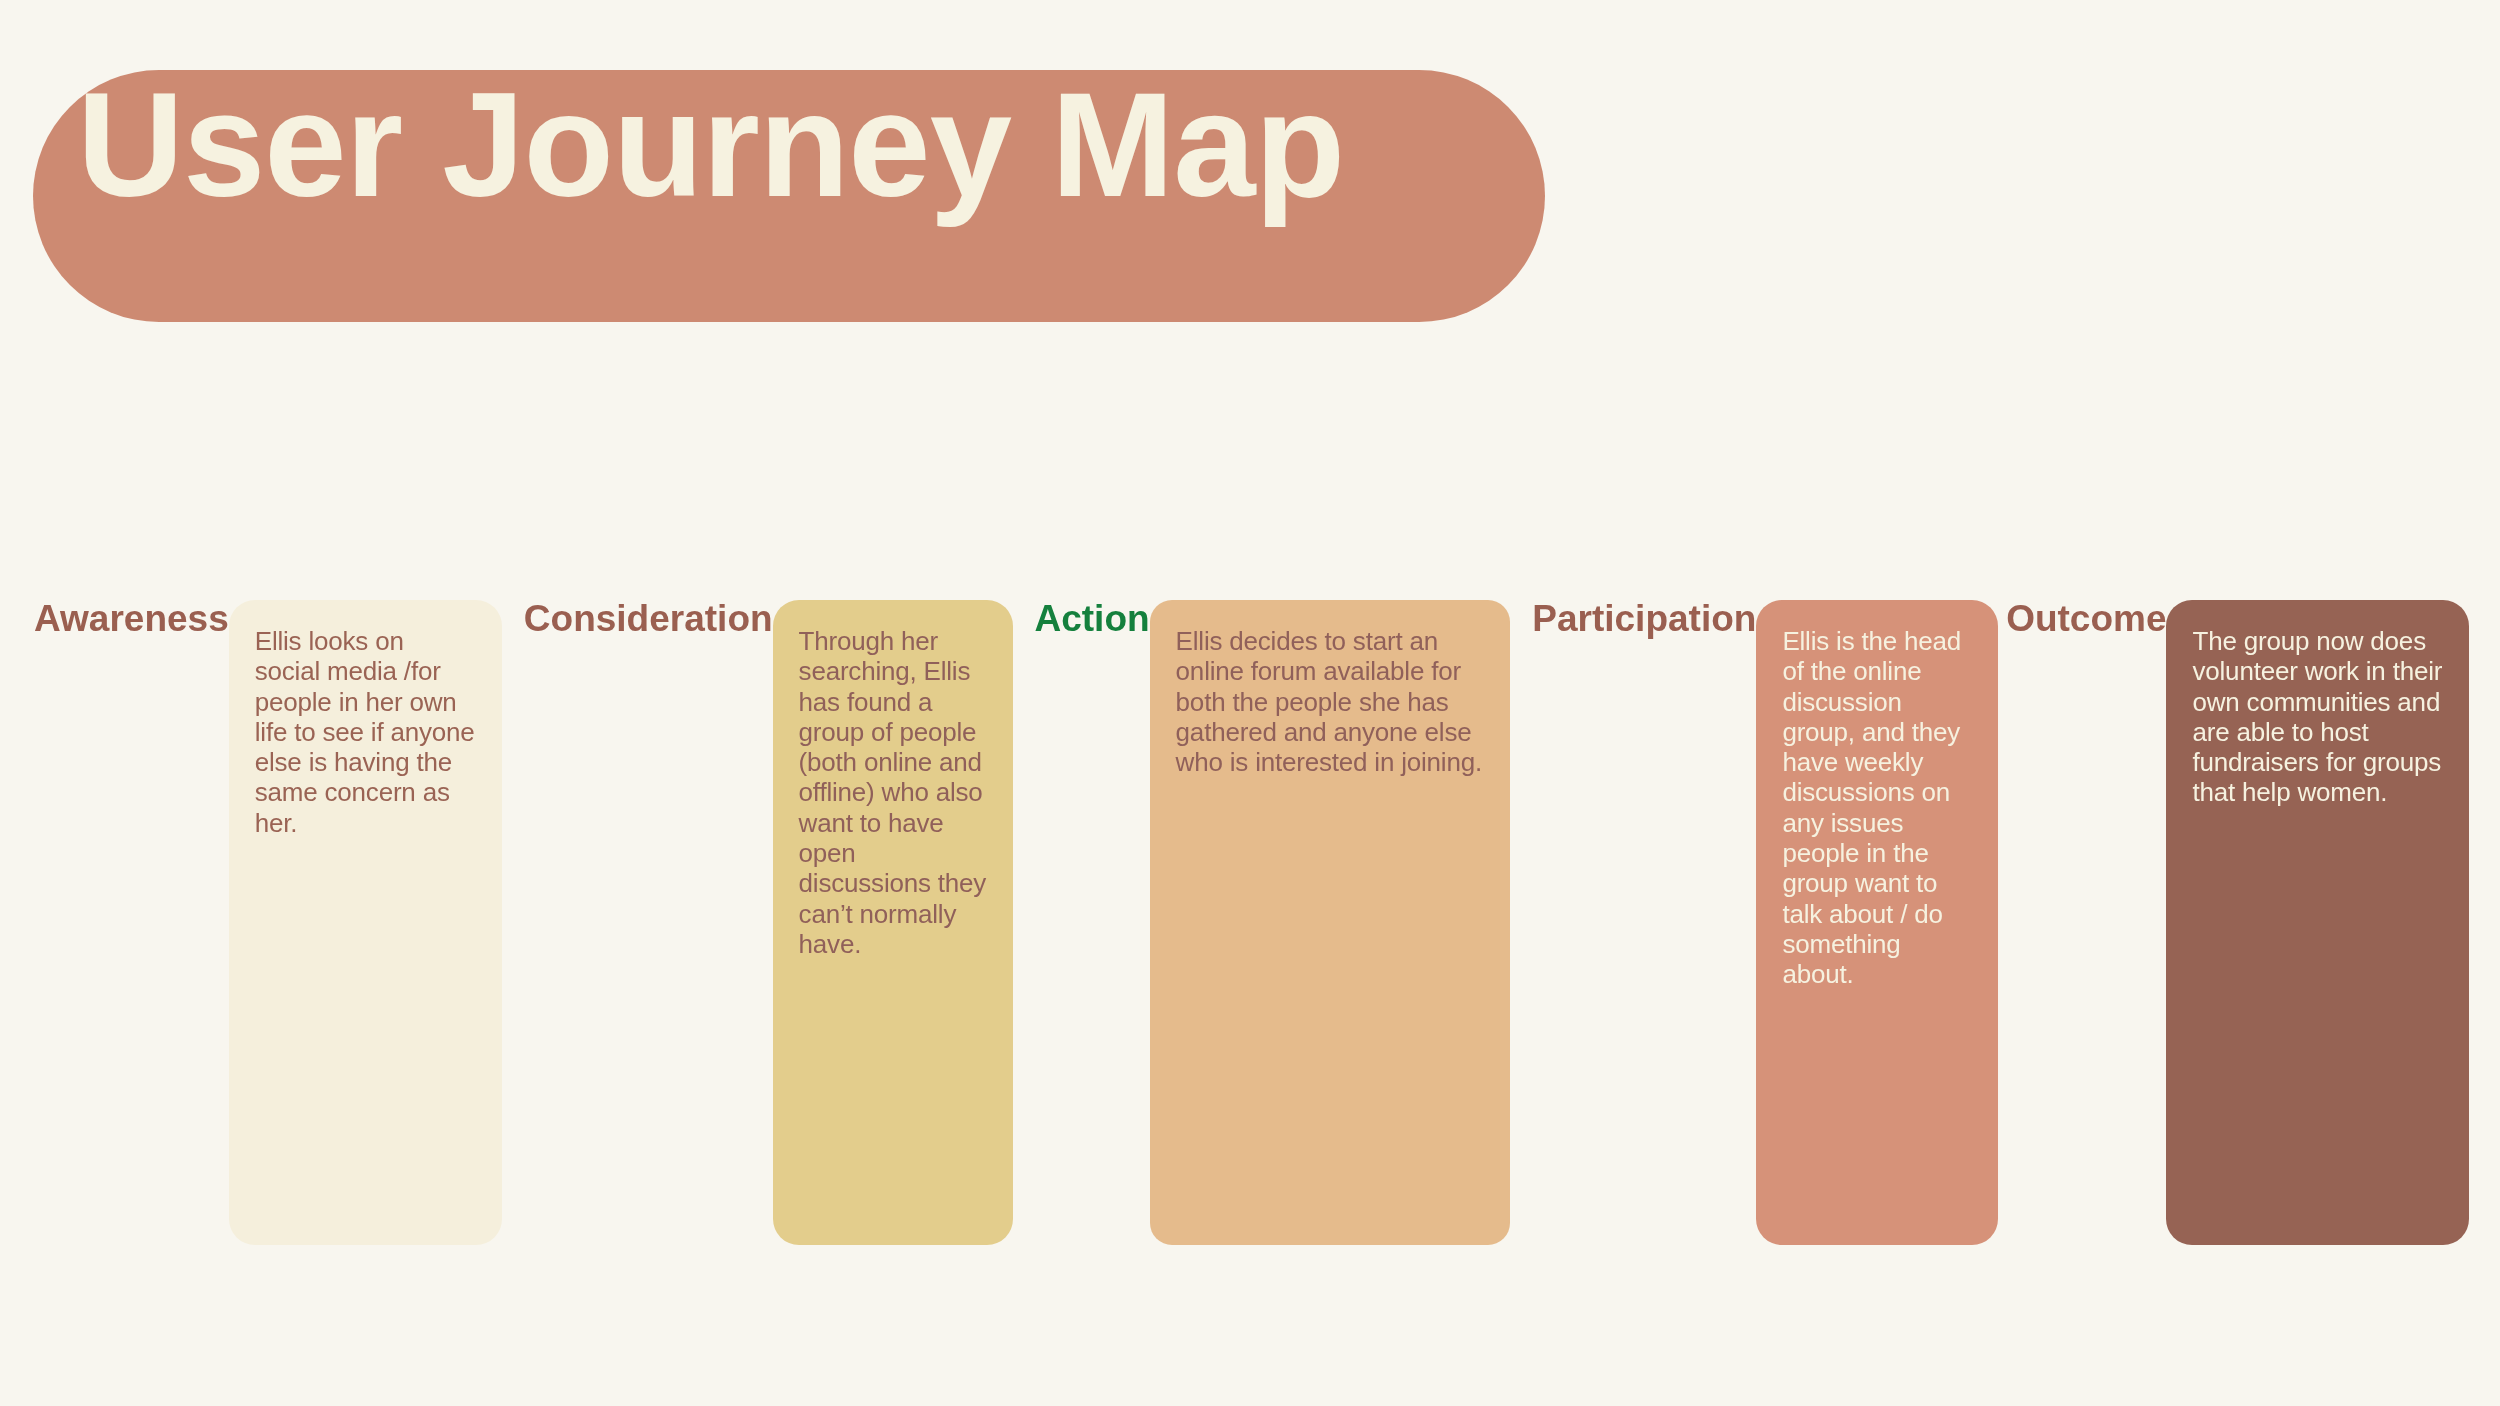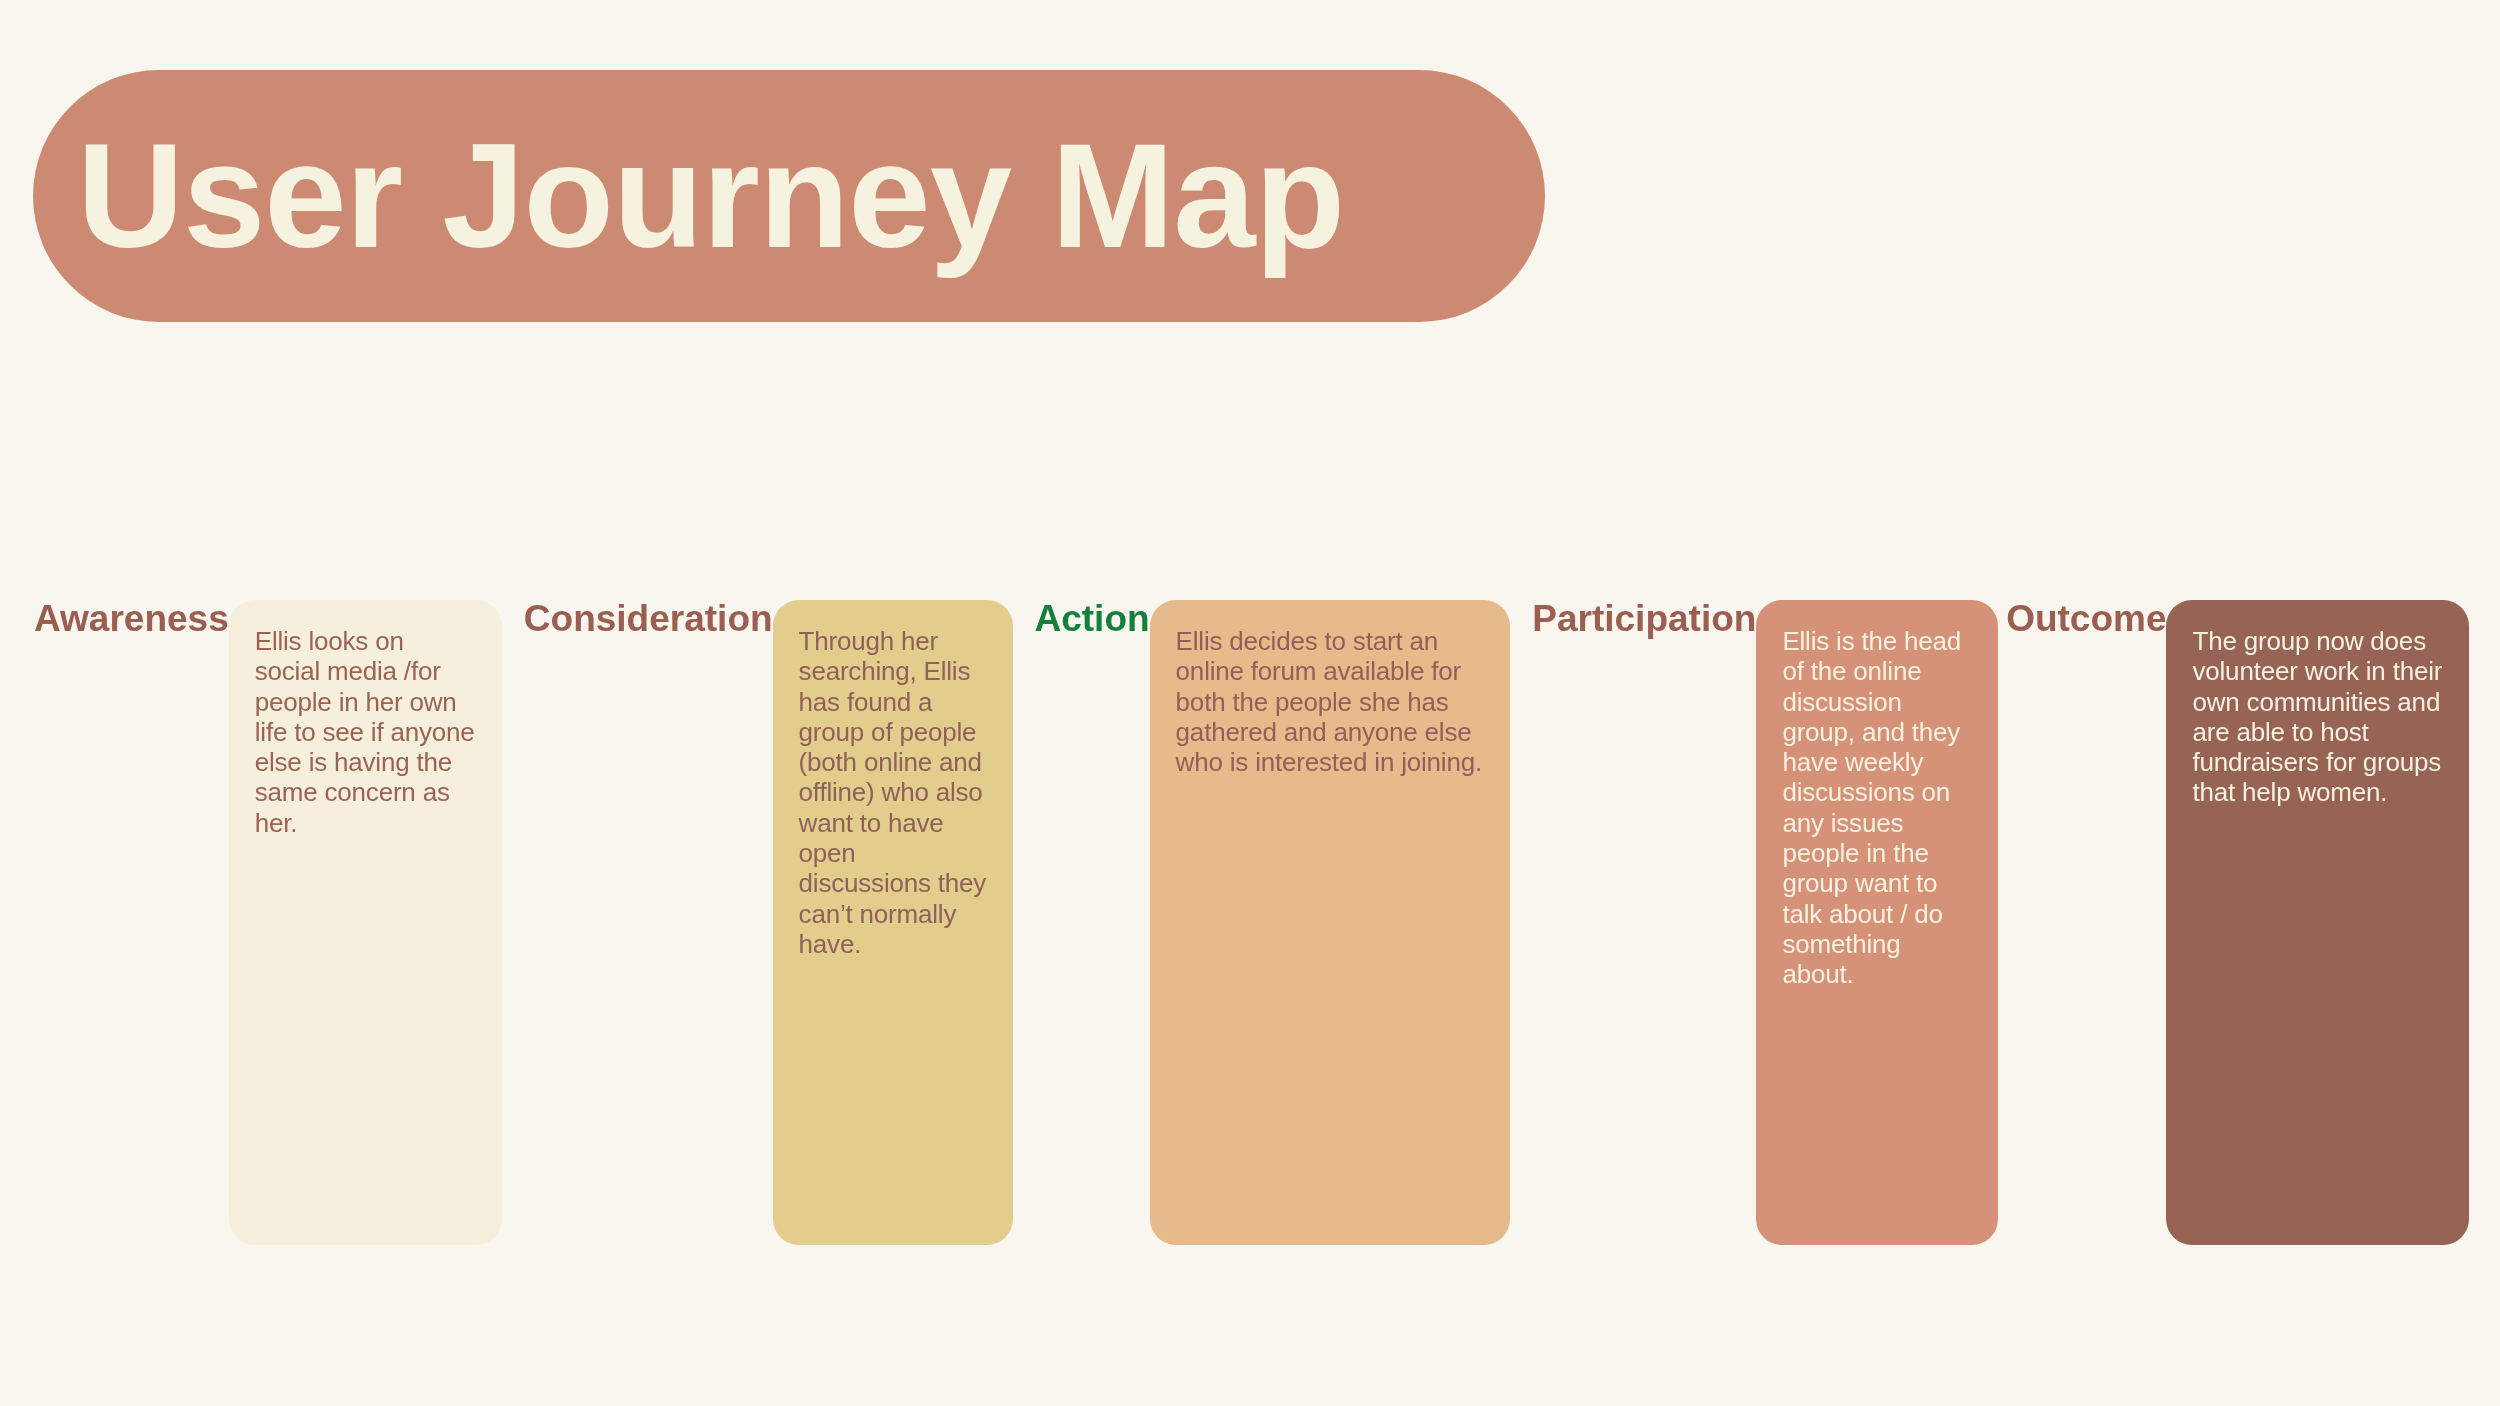--- a/index.html
+++ b/index.html
@@ -26,21 +26,20 @@
   
   .title-band {
     position: absolute;
     left: 33px;
     top: 70px;
     width: 1512px;
     height: 252px;
     background: #cd8a72;
     border-radius: 126px;
     display: flex;
-    align-items: center;
     box-sizing: border-box;
     padding-left: 44px;
   }
   .title-text {
     color: #f6f2e0;
     font-size: 148px;
     line-height: 1.02;
     font-weight: 700;
     letter-spacing: -1px;
     white-space: nowrap;
@@ -117,21 +116,21 @@
 
     <div class="stage stage-2">
       <div class="stage-label" style="color: rgb(154, 95, 80);">Consideration</div>
       <div class="stage-card" style="background: rgb(227, 205, 140);">
         <div class="stage-body" style="color: rgb(144, 96, 90);">Through her searching, Ellis has found a group of people (both online and offline) who also want to have open discussions they can’t normally have.</div>
       </div>
     </div>
 
     <div class="stage stage-3">
       <div class="stage-label" style="color: #15803d;">Action</div>
-      <div class="stage-card" style="background: rgb(229, 187, 140);">
+      <div class="stage-card" style="background: rgb(229, 187, 140); border-radius: 22px;">
         <div class="stage-body" style="color: rgb(144, 96, 90);">Ellis decides to start an online forum available for both the people she has gathered and anyone else who is interested in joining.</div>
       </div>
     </div>
 
     <div class="stage stage-4">
       <div class="stage-label" style="color: rgb(154, 95, 80);">Participation</div>
       <div class="stage-card" style="background: rgb(214, 146, 121);">
         <div class="stage-body" style="color: rgb(246, 242, 224);">Ellis is the head of the online discussion group, and they have weekly discussions on any issues people in the group want to talk about / do something about.</div>
       </div>
     </div>

